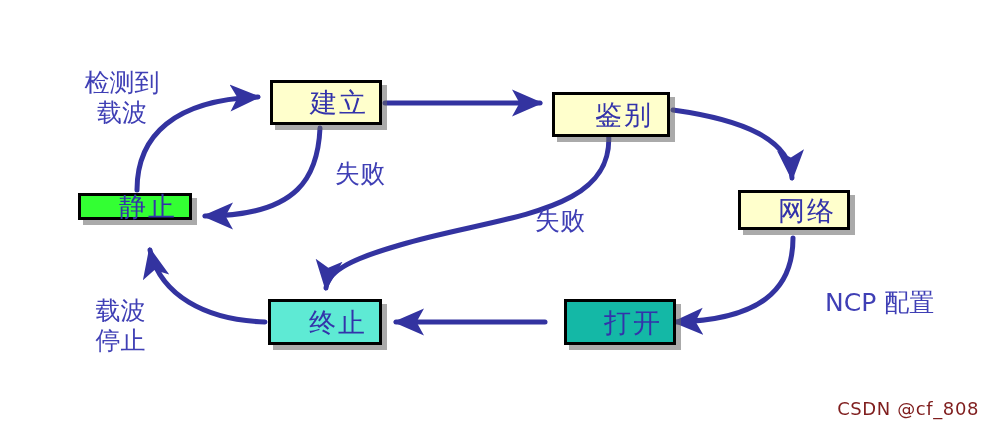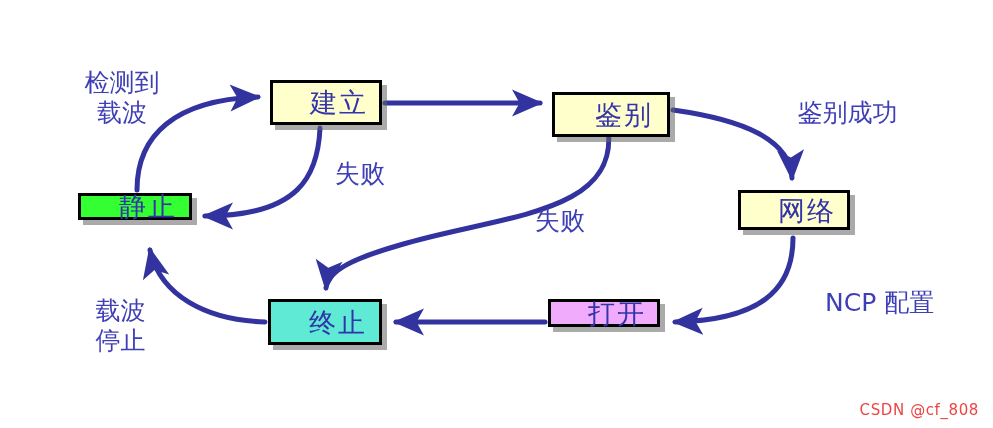--- a/index.html
+++ b/index.html
@@ -53,22 +53,22 @@
     white-space: pre-line;
     text-align: center;
     z-index: 6;
   }
   .edge-label.align-left { text-align: left; }
   #watermark {
     position: absolute;
     right: 14px;
     bottom: 9px;
     font-family: "DejaVu Sans", "Liberation Sans", sans-serif;
-    font-size: 15px;
-    color: #ef4444;
+    font-size: 18px;
+    color: #7f1d1d;
     letter-spacing: 0.6px;
     z-index: 7;
     white-space: nowrap;
     margin-left: 24px;
   }
 </style>
 </head>
 <body>
 
 <div id="diagram-root">
@@ -106,32 +106,31 @@
   </div>
 
   <div class="state-node" id="node-authenticate" style="left: 552px; top: 80px; width: 118px; height: 45px; background: rgb(255, 255, 204); margin-top: 12px;">
     <span class="state-label">鉴别</span>
   </div>
 
   <div class="state-node" id="node-network" style="left: 738px; top: 190px; width: 112px; height: 40px; background: rgb(255, 255, 204);">
     <span class="state-label">网络</span>
   </div>
 
-  <div class="state-node" id="node-open" style="left: 548px; top: 299px; width: 112px; height: 28px; background: #f0abfc;">
+  <div class="state-node" id="node-open" style="left: 564px; top: 299px; width: 112px; height: 46px; background: #14b8a6;">
     <span class="state-label">打开</span>
   </div>
 
   <div class="state-node" id="node-terminate" style="left: 268px; top: 299px; width: 114px; height: 46px; background: #5eead4;">
     <span class="state-label">终止</span>
   </div>
 
   <div class="edge-label" id="lbl-0" style="left: 52px; top: 68px; width: 140px;">检测到
 载波</div>
   <div class="edge-label" id="lbl-2" style="left: 325px; top: 159px; width: 70px;">失败</div>
-  <div class="edge-label" id="lbl-3" style="left: 785px; top: 98px; width: 125px;">鉴别成功</div>
   <div class="edge-label" id="lbl-4" style="left: 525px; top: 206px; width: 70px;">失败</div>
   <div class="edge-label align-left" id="lbl-5" style="left: 789px; top: 288px; width: 135px; text-align: left; margin-left: 36px;">NCP 配置</div>
   <div class="edge-label" id="lbl-7" style="left: 78px; top: 296px; width: 85px;">载波
 停止</div>
 
   <div id="watermark">CSDN @cf_808</div>
 
 </div>
 
 </body></html>

